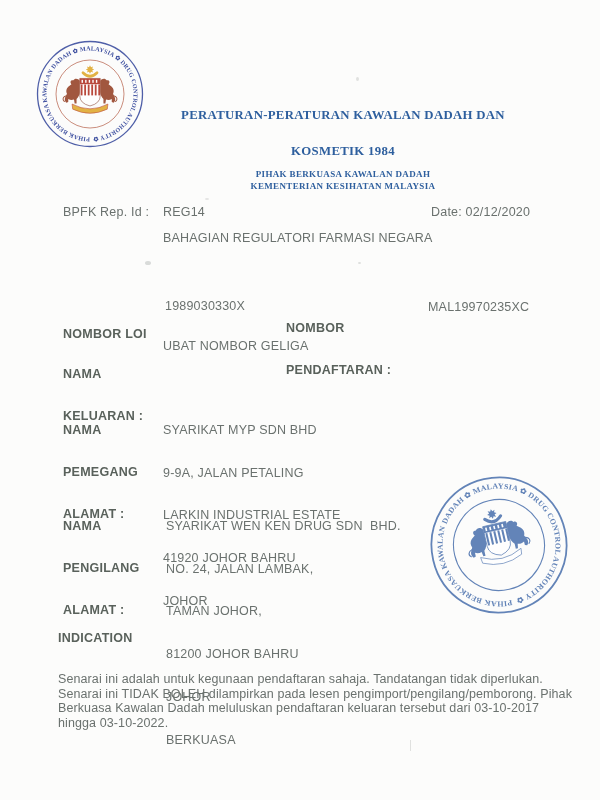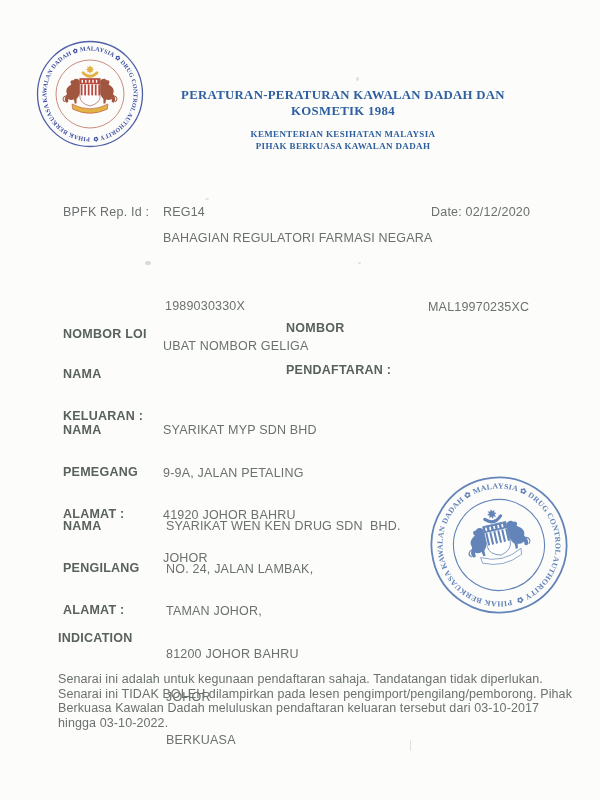--- a/index.html
+++ b/index.html
@@ -10,21 +10,21 @@
     color: var(--ink, #6a716e);
     overflow:hidden;
   }
 
   
   .heading {
     position:absolute; left:150px; top:87px; width:386px;
     text-align:center; font-family:"Liberation Serif", serif;
     font-weight:bold; color: var(--title-blue, #2e5f9e);
   }
-  .heading .t { font-size:12.8px; line-height:16px; letter-spacing:.3px; }
+  .heading .t { font-size:12.8px; line-height:16px; letter-spacing:.3px;margin-top:20px; }
   .heading .sub { margin-top:10px; font-size:9px; line-height:11.5px; letter-spacing:.35px; }
 
   
   .lbl { position:absolute; font-weight:bold; color:var(--ink-strong,#59615b);
          font-size:12.5px; letter-spacing:.25px; white-space:pre; }
   .lbl .lbl-line { line-height:14.2px; }
   .val { position:absolute; font-size:12.5px; letter-spacing:.2px; white-space:pre; }
   .val .val-line { line-height:14.7px; }
 
   .para { position:absolute; font-size:12.5px; letter-spacing:.1px; }
@@ -105,22 +105,22 @@
         <textPath href="#ringL" startOffset="0" textLength="270" lengthAdjust="spacingAndGlyphs">PIHAK BERKUASA KAWALAN DADAH ✿ MALAYSIA ✿ DRUG CONTROL AUTHORITY ✿</textPath>
       </text>
       <use href="#arms" x="22" y="25" width="64" height="57.6"></use>
     </svg>
   </div>
 
   <div class="heading">
     <div class="t">PERATURAN-PERATURAN KAWALAN DADAH DAN</div>
     <div class="t">KOSMETIK 1984</div>
     <div class="sub">
+      <div>PIHAK BERKUASA KAWALAN DADAH</div>
       <div>KEMENTERIAN KESIHATAN MALAYSIA</div>
-      <div>PIHAK BERKUASA KAWALAN DADAH</div>
     </div>
   </div>
 
   <div class="val" style="left:63px; top:205px;">BPFK Rep. Id :</div>
   <div class="val" style="left:163px; top:205px;">REG14</div>
   <div class="val" style="left:431px; top:205px;">Date: 02/12/2020</div>
   <div class="val" style="left:163px; top:231px;">BAHAGIAN REGULATORI FARMASI NEGARA</div>
 
   <div class="lbl" style="left:63px; top:299px;">
     <div class="lbl-line">NOMBOR LOI</div>
@@ -139,20 +139,21 @@
   <div class="val" style="left:163px; top:339px;">UBAT NOMBOR GELIGA</div>
 
   <div class="lbl" style="left:63px; top:395px;">
     <div class="lbl-line">NAMA</div>
     <div class="lbl-line">PEMEGANG</div>
     <div class="lbl-line">ALAMAT :</div>
   </div>
   <div class="val" style="left:163px; top:395px;">
     <div class="val-line">SYARIKAT MYP SDN BHD</div>
     <div class="val-line">9-9A, JALAN PETALING</div>
+    <div class="val-line">LARKIN INDUSTRIAL ESTATE</div>
     <div class="val-line">41920 JOHOR BAHRU</div>
     <div class="val-line">JOHOR</div>
   </div>
 
   <div class="lbl" style="left:63px; top:491px;">
     <div class="lbl-line">NAMA</div>
     <div class="lbl-line">PENGILANG</div>
     <div class="lbl-line">ALAMAT :</div>
   </div>
   <div class="val" style="left:166px; top:491px;">

